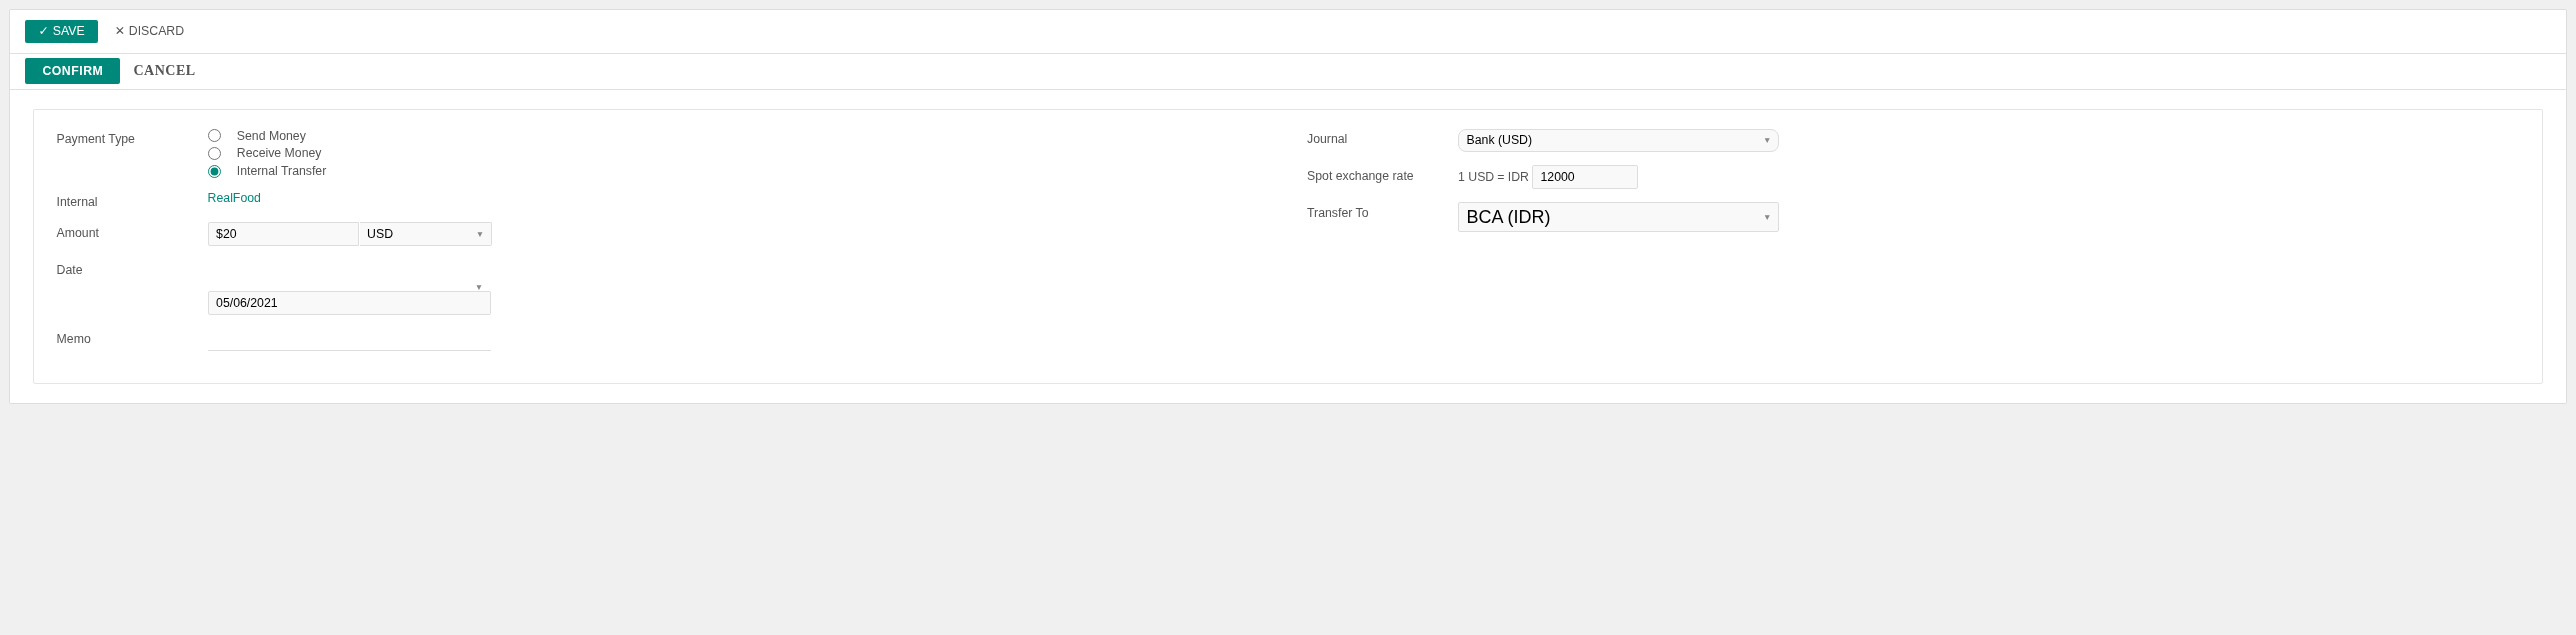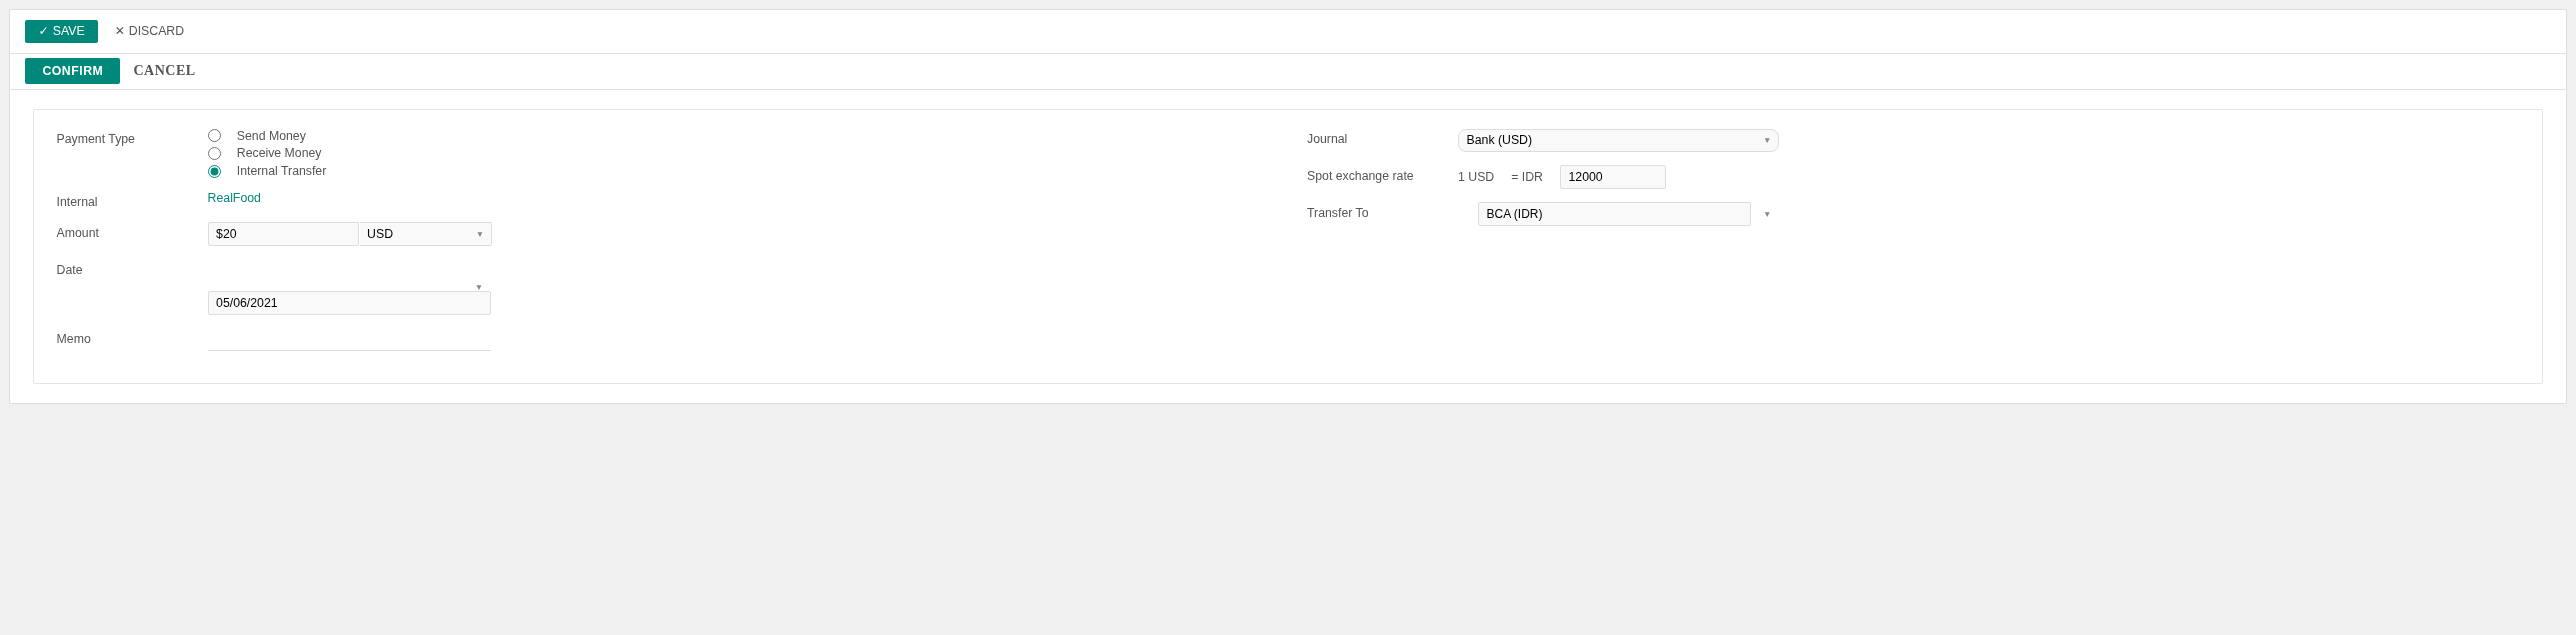--- a/index.html
+++ b/index.html
@@ -287,21 +287,21 @@
       font-size: 12.3px;
       width: 321px;
       appearance: none;
       outline: none;
       border-radius: 8px;
       cursor: pointer;
     }
     .exchange-rate-row {
       display: flex;
       align-items: center;
-      gap: 17px;
+      gap: 3px;
     }
     .exchange-label-part {
       font-size: 12.3px;
       color: #555;
     }
     .exchange-equals {
       font-size: 12.3px;
       color: #555;
     }
     .exchange-value-input {
@@ -325,27 +325,26 @@
       right: 7.5px;
       top: 50%;
       transform: translateY(-50%);
       color: #888;
       pointer-events: none;
     }
     .transfer-select {
       border: 0.9px solid #ddd;
       background: #f9f9f9;
       padding: 3.8px 26.4px 3.8px 7.5px;
-      font-size: 12px;
-      width: 273px;
+      font-size: 18px;
+      width: 321px;
       appearance: none;
       outline: none;
       border-radius: 1.9px;
       cursor: pointer;
-      margin-left: 20px;
     }
   </style>
 </head>
 <body>
 
 <div class="page-wrapper">
 
   <div class="page-header">
     <div class="toolbar">
       <button class="btn-save">

